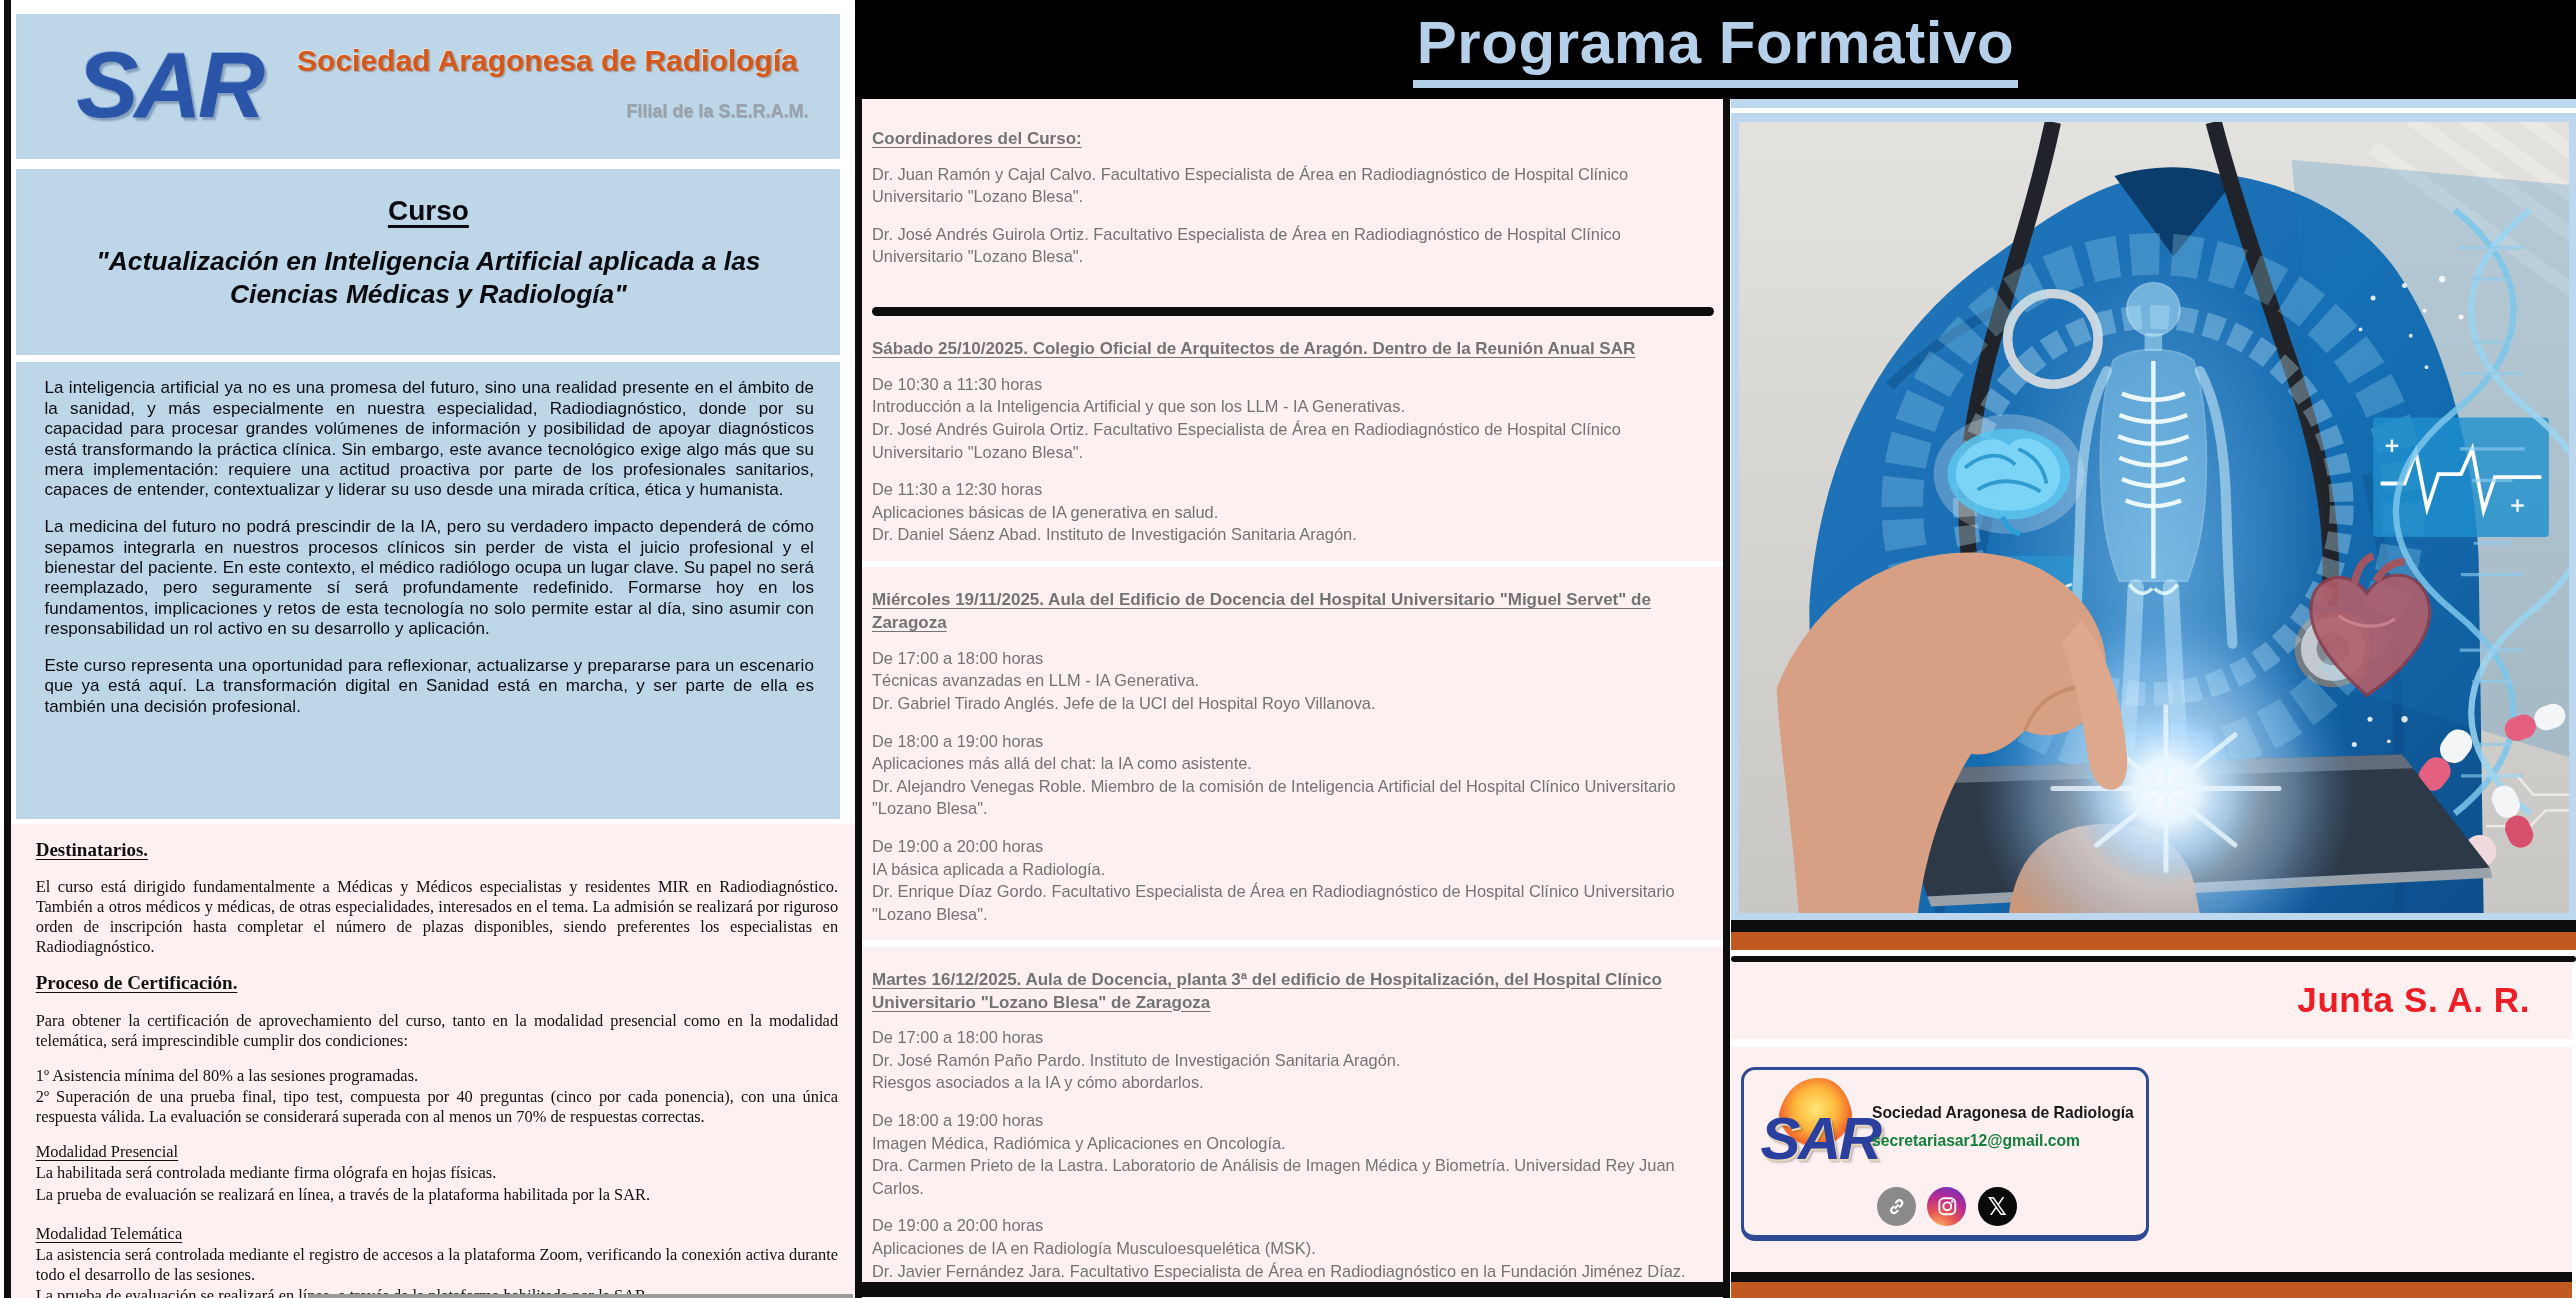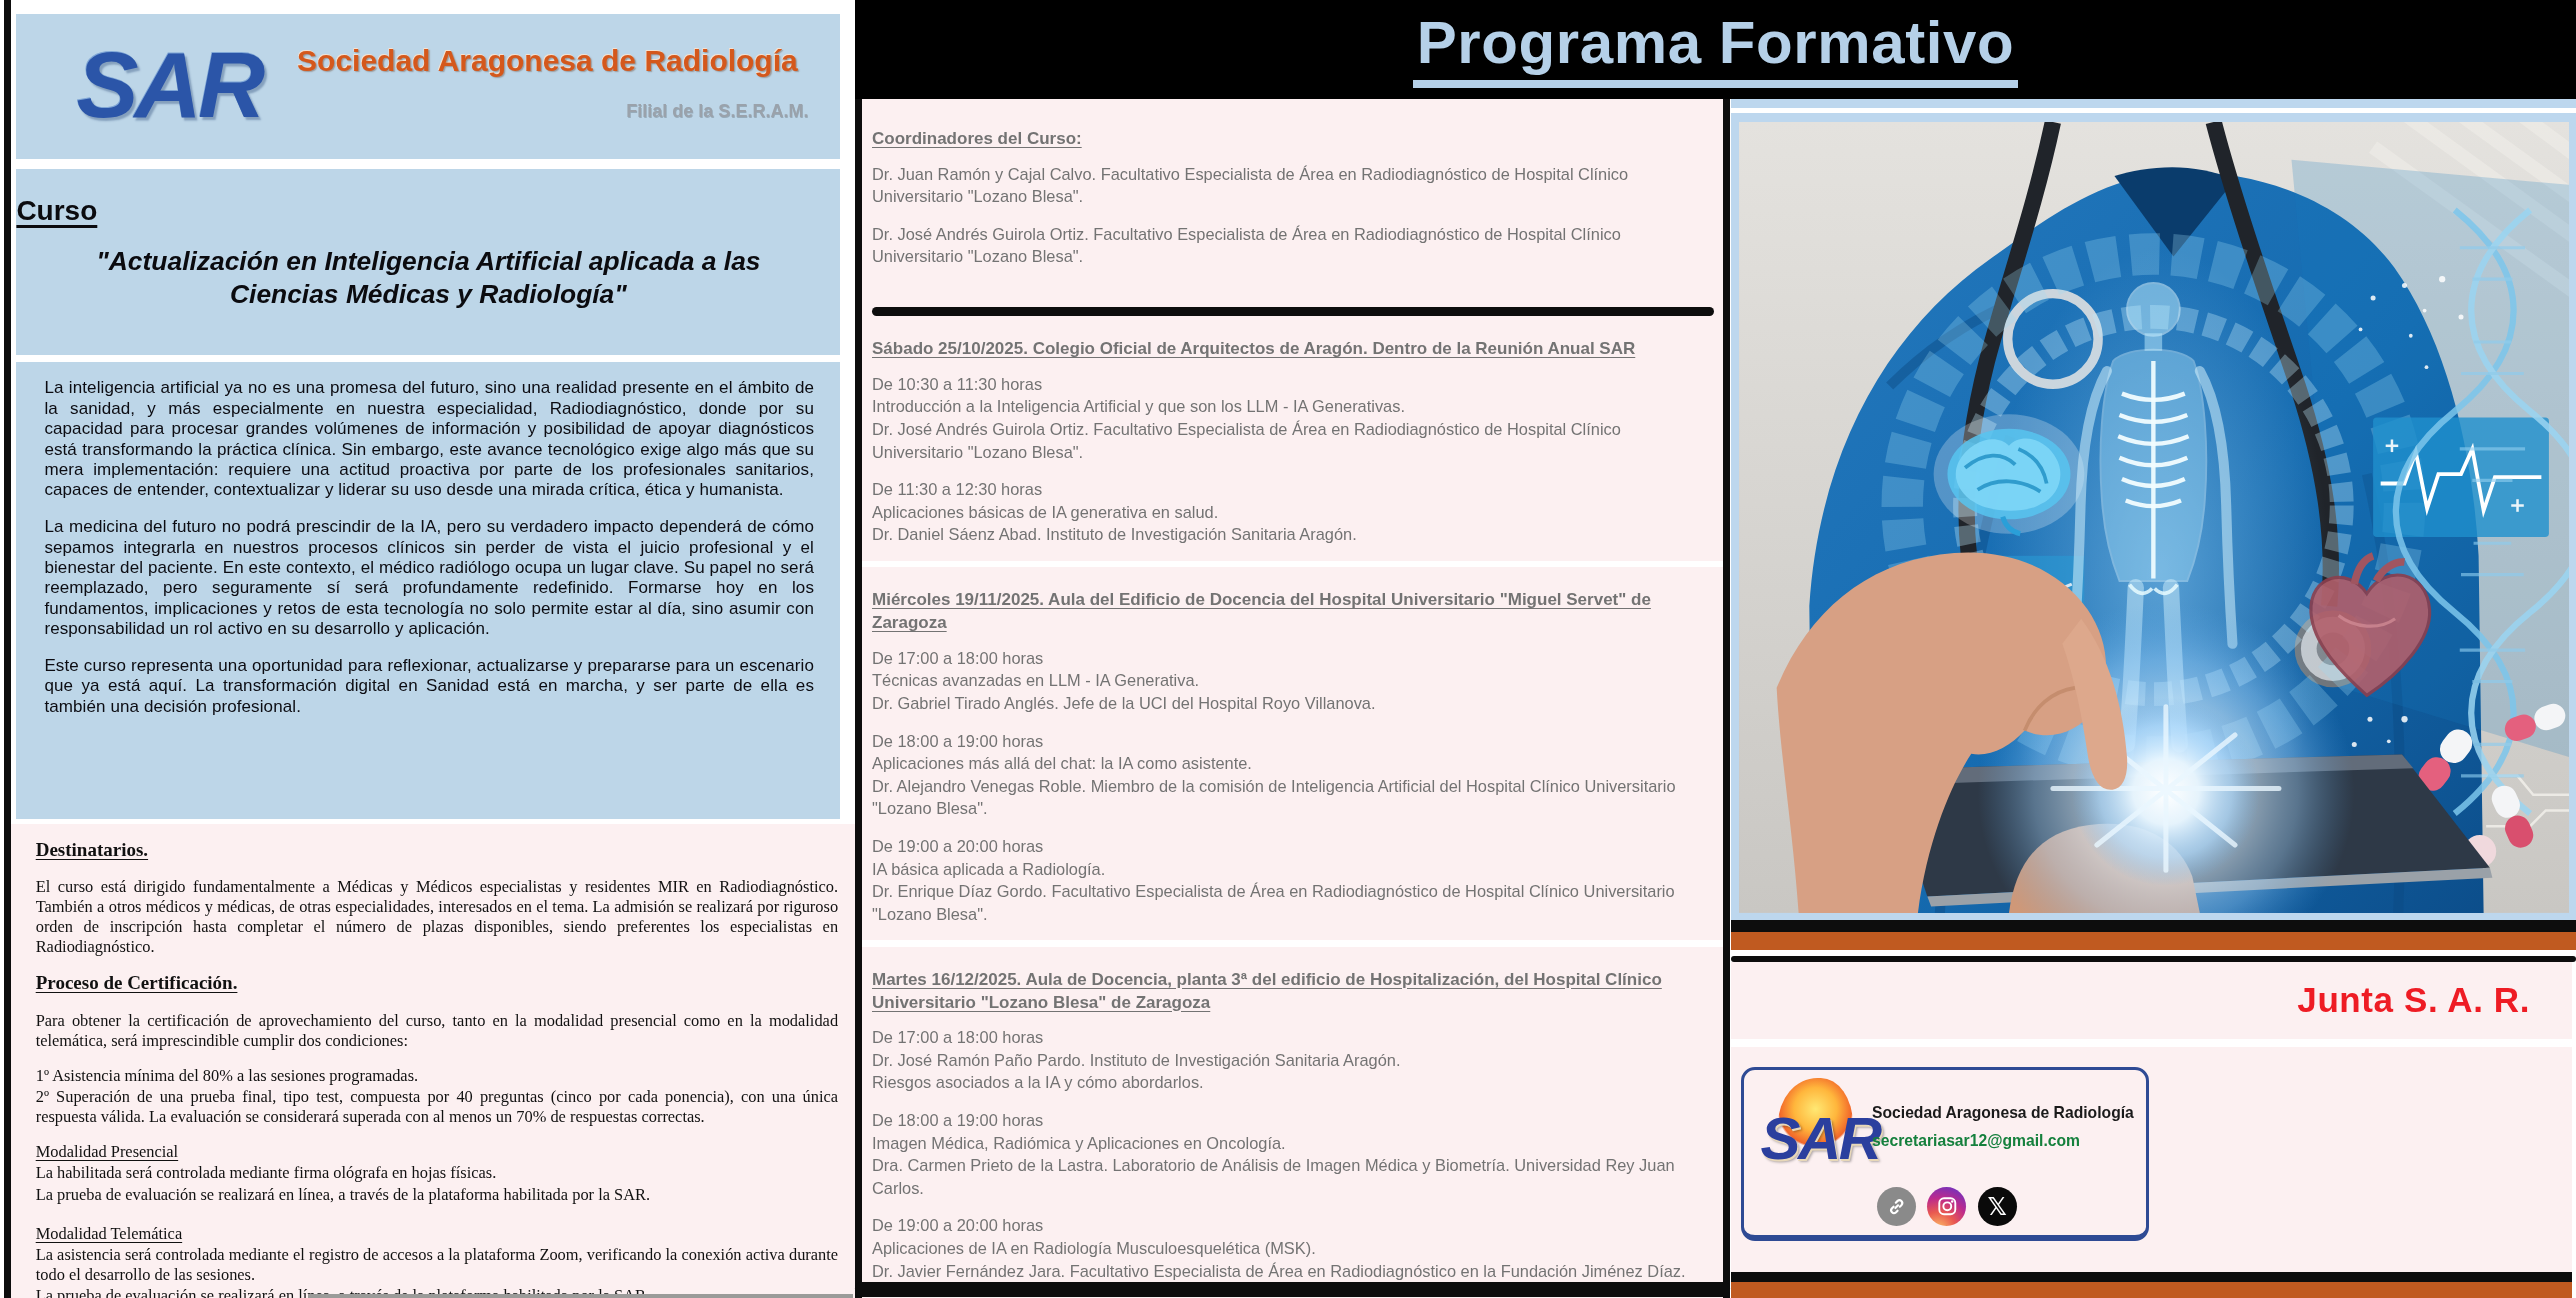--- a/index.html
+++ b/index.html
@@ -24,21 +24,21 @@
     font-size:30px;font-weight:bold;color:#d4581c;letter-spacing:0px;
     text-shadow:1.3px 1.3px 1.3px rgba(90,40,10,0.35), -0.6px -0.6px 0 #f6e3d2;
   }
   .org-subtitle{
     position:absolute;left:270px;top:87px;width:522px;text-align:right;
     font-size:18px;font-weight:bold;color:#9aa2ab;
     text-shadow:0.6px 0.6px 0.6px rgba(0,0,0,0.2);
   }
   .panel-course{top:169px;height:186px;}
   .course-label{
-    margin-top:26.4px;font-size:28px;font-weight:bold;color:#0b0b0f;
+    margin-top:26.4px;text-align:center;font-size:28px;font-weight:bold;color:#0b0b0f;
     text-decoration:underline;text-underline-offset:5px;text-decoration-thickness:2.5px;
   }
   .course-title{
     margin-top:17.6px;text-align:center;font-size:26.4px;line-height:33px;
     font-weight:bold;font-style:italic;color:#0b0b0f;
   }
   .panel-intro{top:362px;height:457px;padding:16.4px 26.4px 0 28px;box-sizing:border-box;}
   .panel-intro p{
     margin:0 0 16.4px 0;font-size:17px;line-height:20.4px;color:#0c0c12;
     text-align:justify;letter-spacing:0.1px;

